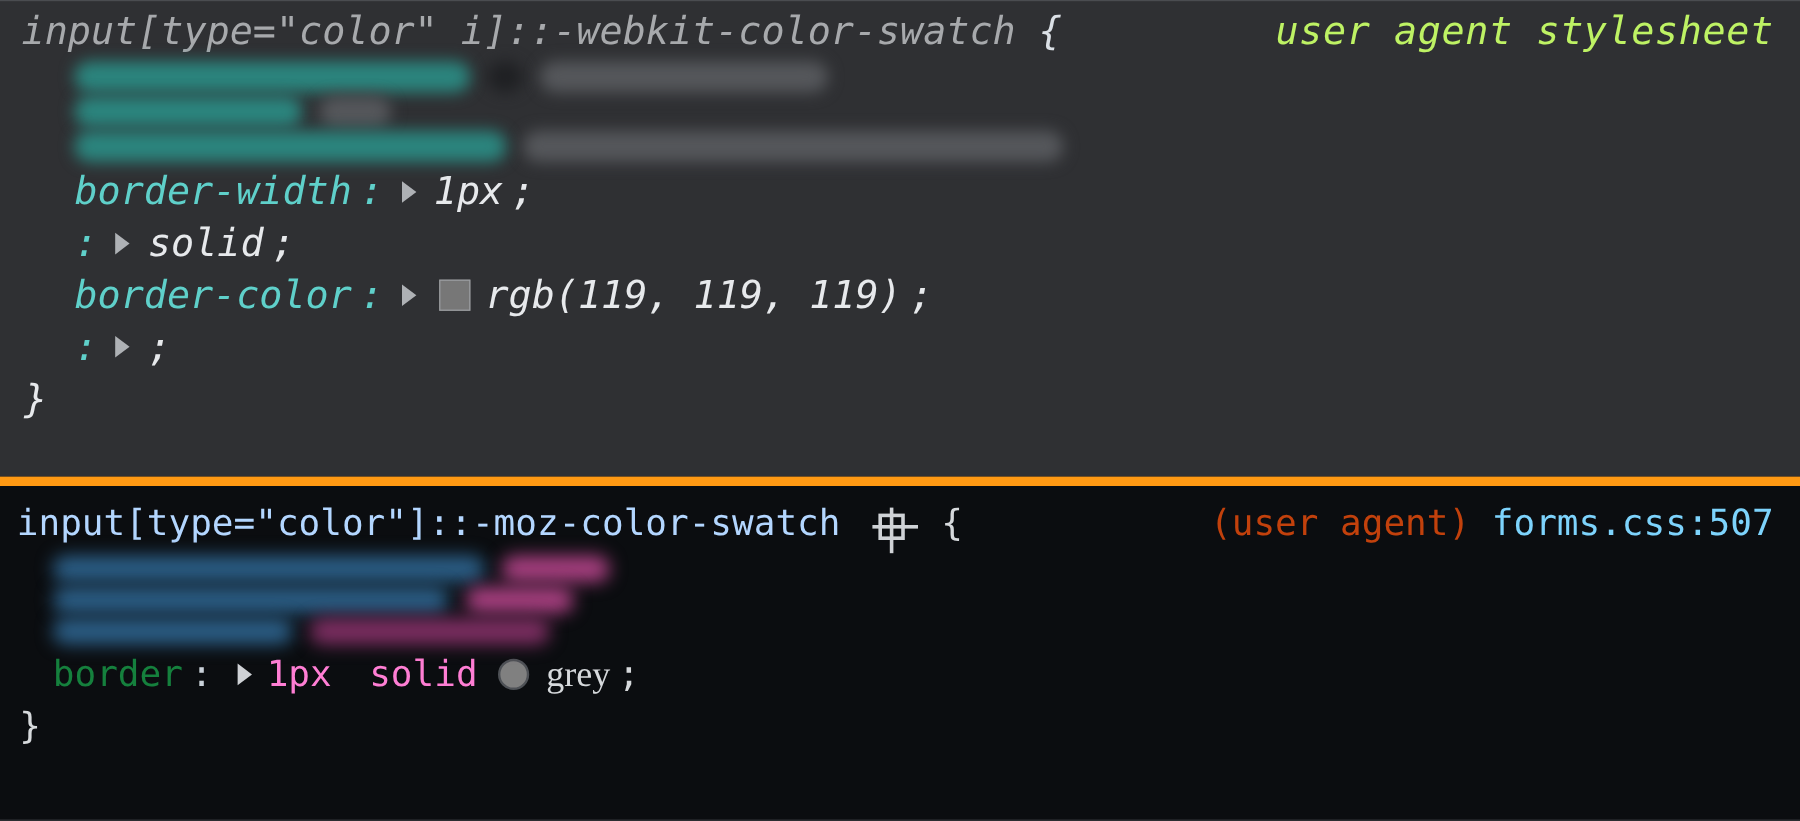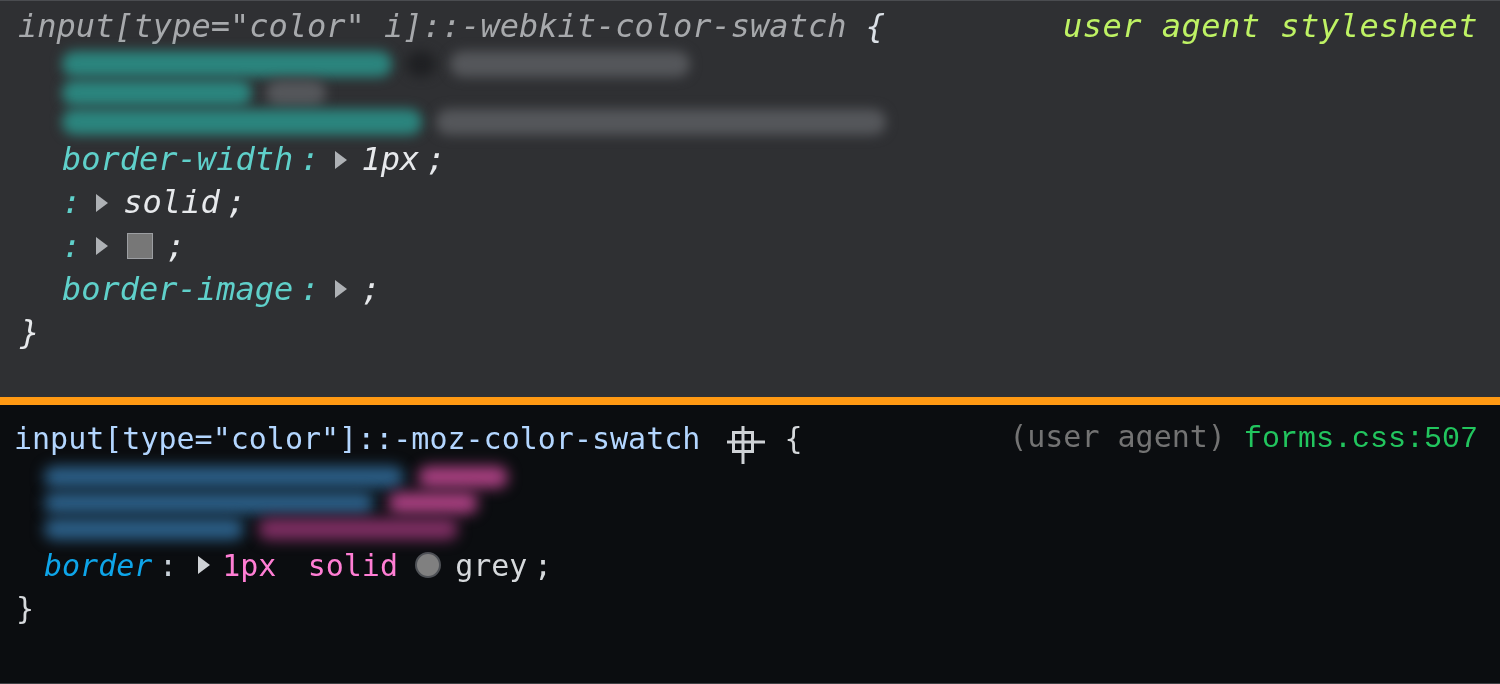--- a/index.html
+++ b/index.html
@@ -99,22 +99,22 @@
     position: relative;
   }
   .panel-moz .header-row {
     display: flex;
     justify-content: space-between;
     align-items: center;
     white-space: nowrap;
   }
   .panel-moz .selector { color: #b3d6ff; }
   .panel-moz .brace    { color: #d6d9dc; }
-  .panel-moz .ua-label { color: #737373; }
-  .panel-moz .src-link { color: #22c55e; font-family: Liberation Mono, monospace; }
+  .panel-moz .ua-label { color: #c2410c; }
+  .panel-moz .src-link { color: #7dd3fc; }
 
   .target-icon {
     display: inline-block;
     width: 22px; height: 22px;
     border: 3px solid #cfd2d6;
     position: relative;
     margin: 0 12px 0 14px;
     vertical-align: -4px;
   }
   .target-icon::before, .target-icon::after {
@@ -123,24 +123,24 @@
   .target-icon::before { left: 50%; top: -8px;  width: 3px; height: 38px; transform: translateX(-50%); }
   .target-icon::after  { top: 50%;  left: -8px; height: 3px; width: 38px; transform: translateY(-50%); }
 
   .panel-moz .decl {
     padding-left: 30px;
     display: flex;
     align-items: center;
     gap: 0.22em;
     white-space: nowrap;
   }
-  .panel-moz .prop   { color: #0ea5e9; font-style: italic; }
+  .panel-moz .prop   { color: #15803d; }
   .panel-moz .colon2 { color: #c9d1d9; margin-right: 6px; }
   .panel-moz .val-pink { color: #ff7ed4; }
-  .panel-moz .val-txt  { color: #d6d9dc; }
+  .panel-moz .val-txt  { color: #d6d9dc; font-family: Liberation Serif, serif; }
   .panel-moz .punct    { color: #d6d9dc; }
   .panel-moz .closing  { padding-left: 2px; color: #d6d9dc; }
 
   .tri-moz {
     display: inline-block;
     width: 0; height: 0;
     border-top: 9px solid transparent;
     border-bottom: 9px solid transparent;
     border-left: 12px solid #cfd2d6;
     margin: 0 6px 0 8px;
@@ -214,28 +214,29 @@
   </div>
 
   <div class="decl">
     <span class="colon">:</span>
     <span class="tri-webkit"></span>
     <span class="val">solid</span>
     <span class="punct">;</span>
   </div>
 
   <div class="decl">
+    <span class="prop">border-color</span>
     <span class="colon">:</span>
     <span class="tri-webkit"></span>
     <span class="swatch-square"></span>
-    <span class="punct">;</span>
-  </div>
-
-  <div class="decl">
-    <span class="prop">border-image</span>
+    <span class="val">rgb(119, 119, 119)</span>
+    <span class="punct">;</span>
+  </div>
+
+  <div class="decl">
     <span class="colon">:</span>
     <span class="tri-webkit"></span>
     <span class="punct">;</span>
   </div>
 
   <div class="closing">}</div>
 </div>
 
 <div class="divider"></div>
 

